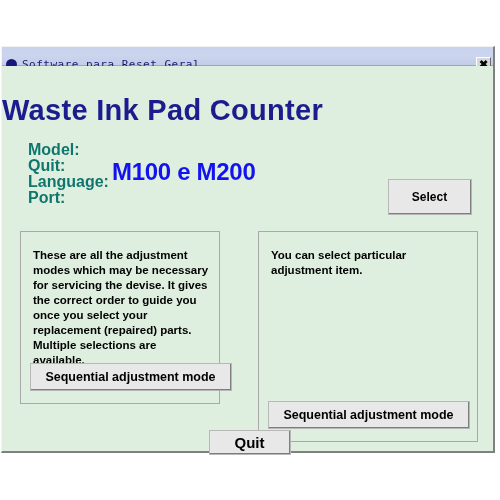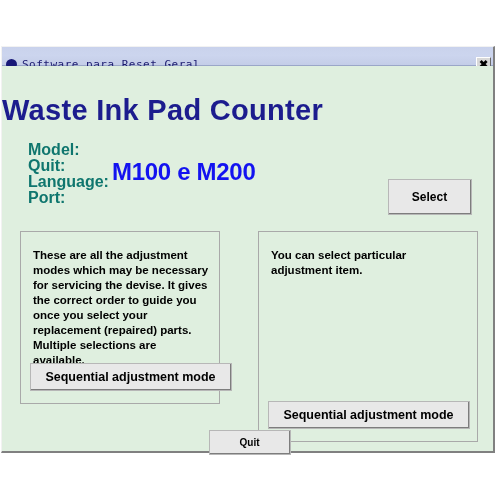--- a/index.html
+++ b/index.html
@@ -180,21 +180,21 @@
     height: 28px;
     font-size: 12.5px;
   }
 
   #quit-button {
     position: absolute;
     left: 207px;
     top: 364px;
     width: 82px;
     height: 25px;
-    font-size: 10px;
+    font-size: 15px;
   }
 </style>
 </head>
 <body>
 
 <div id="app-window">
 
   <div id="title-bar">
     <span class="tb-icon"></span>
     <span class="tb-text">Software para Reset Geral</span>

